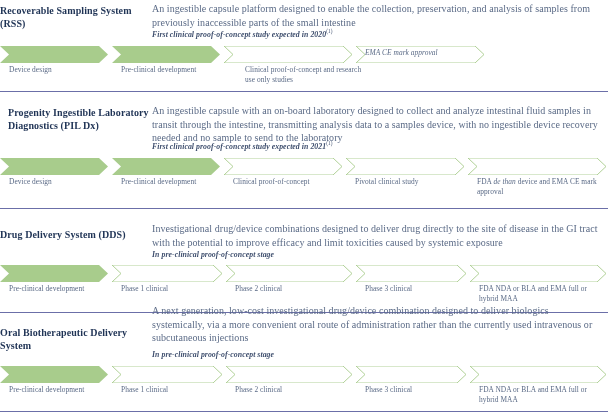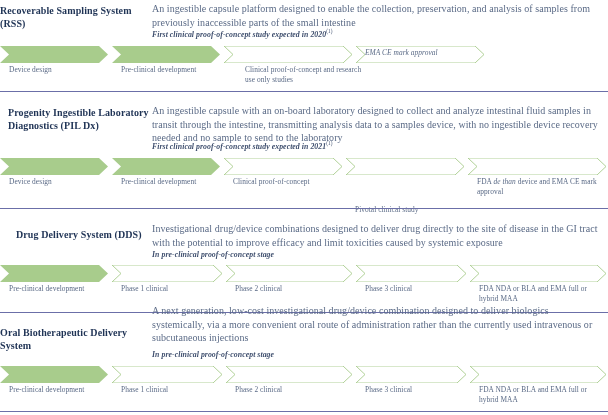--- a/index.html
+++ b/index.html
@@ -130,31 +130,31 @@
         <svg width="118" height="17" viewBox="0 0 118 17">
           <polygon points="0,0 109,0 118,8.5 109,17 0,17 9,8.5" fill="#ffffff" stroke="#a8cc8c" stroke-width="0.9"></polygon>
         </svg>
       </div>
       <div class="chev-label" style="left: 233px; top: 177px; width: 108px;">Clinical proof-of-concept</div>
       <div class="chev" style="left: 346px; top: 158px; width: 118px;">
         <svg width="118" height="17" viewBox="0 0 118 17">
           <polygon points="0,0 109,0 118,8.5 109,17 0,17 9,8.5" fill="#ffffff" stroke="#a8cc8c" stroke-width="0.9"></polygon>
         </svg>
       </div>
-      <div class="chev-label" style="left: 355px; top: 177px; width: 108px; margin-top: 28px;">Pivotal clinical study</div>
+      <div class="chev-label" style="left: 355px; top: 177px; width: 108px;">Pivotal clinical study</div>
       <div class="chev" style="left: 468px; top: 158px; width: 138px;">
         <svg width="138" height="17" viewBox="0 0 138 17">
           <polygon points="0,0 129,0 138,8.5 129,17 0,17 9,8.5" fill="#ffffff" stroke="#a8cc8c" stroke-width="0.9"></polygon>
         </svg>
       </div>
       <div class="chev-label" style="left: 477px; top: 177px; width: 128px;">FDA <i>de than</i> device and EMA CE mark approval</div>
       <div class="divider" style="position: absolute; left: 0px; top: 208px; background: rgb(107, 111, 168);"></div>
     </div>
     <div class="program" style="position: absolute; left: 0px; top: 0px; width: 608px;">
-      <div class="prog-title" style="position: absolute; left: 0px; top: 228px; width: 152px; padding-left: 16px;">Drug Delivery System (DDS)</div>
+      <div class="prog-title" style="position: absolute; left: 0px; top: 228px; width: 152px;">Drug Delivery System (DDS)</div>
       <div class="prog-desc" style="position: absolute; left: 152px; top: 222px; width: 450px;">Investigational drug/device combinations designed to deliver drug directly to the site of disease in the GI tract with the potential to improve efficacy and limit toxicities caused by systemic exposure</div>
       <div class="prog-status" style="position: absolute; left: 152px; top: 250px; width: 450px;"><span>In pre-clinical proof-of-concept stage</span></div>
       <div class="chev" style="left: 0px; top: 265px; width: 108px;">
         <svg width="108" height="17" viewBox="0 0 108 17">
           <polygon points="0,0 99,0 108,8.5 99,17 0,17 9,8.5" fill="#a8cc8c" stroke="#a8cc8c" stroke-width="0"></polygon>
         </svg>
       </div>
       <div class="chev-label" style="left: 9px; top: 284px; width: 98px;">Pre-clinical development</div>
       <div class="chev" style="left: 112px; top: 265px; width: 110px;">
         <svg width="110" height="17" viewBox="0 0 110 17">

